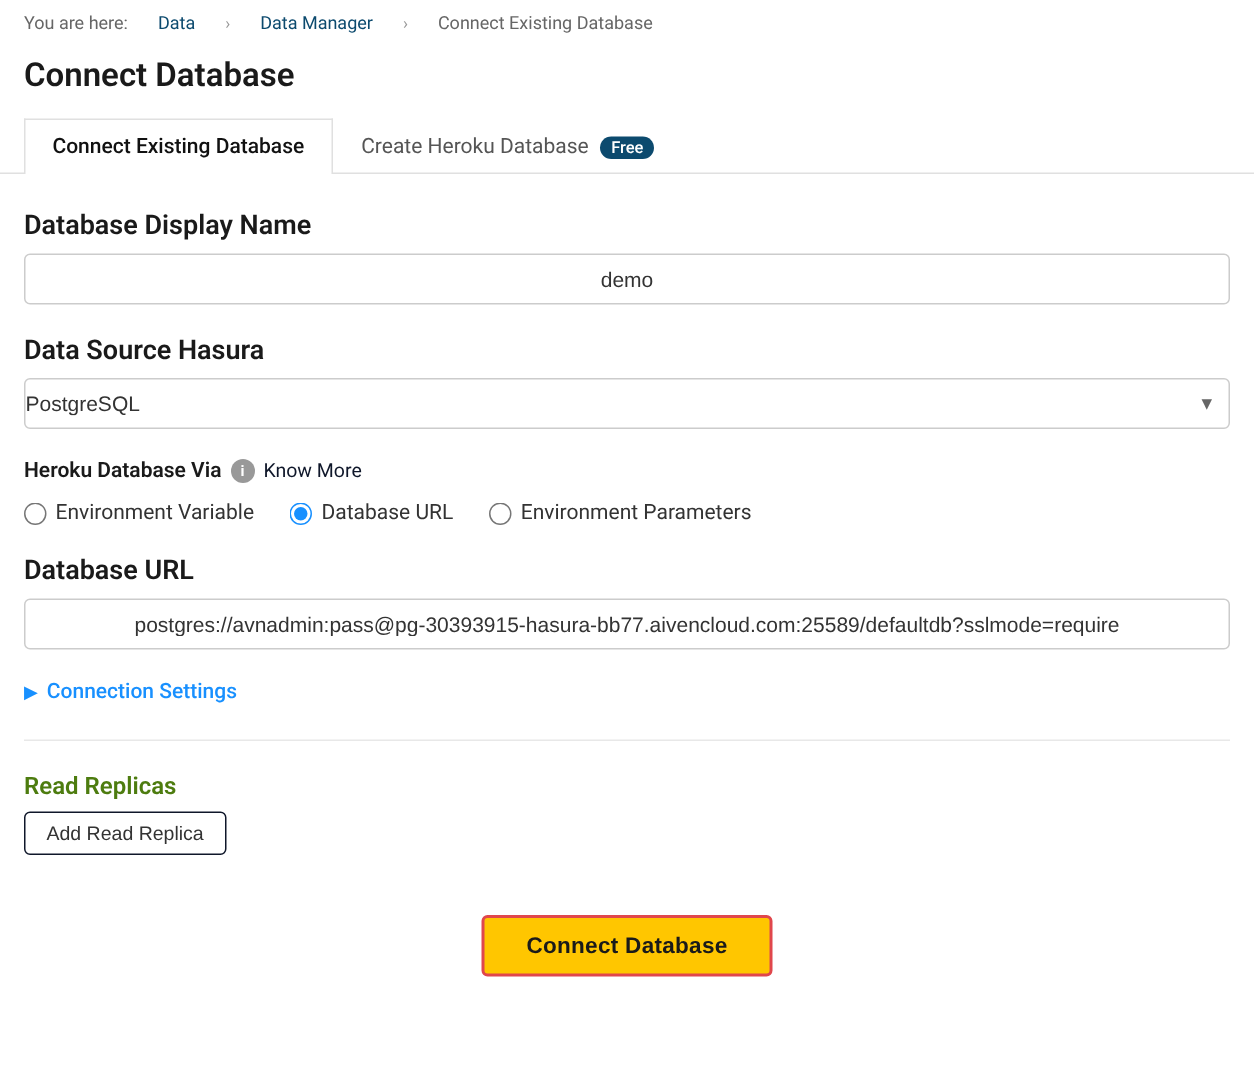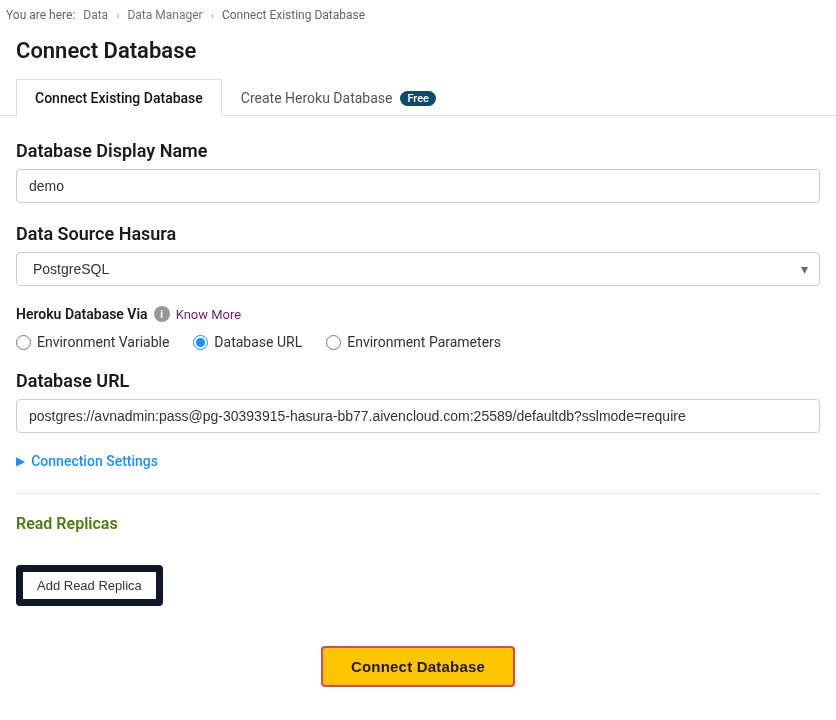--- a/index.html
+++ b/index.html
@@ -7,27 +7,27 @@
       font-family: -apple-system, BlinkMacSystemFont, 'Segoe UI', Roboto, sans-serif;
       font-size: 14px;
       background: #fff;
       color: #333;
       width: 836px;
       min-height: 720px;
     }
     .breadcrumb {
       font-size: 12px;
       color: #666;
-      padding: 8px 6px;
-      display: flex;
-      align-items: center;
-      gap: 8px;
+      padding: 8px 16px;
+      display: flex;
+      align-items: center;
+      gap: 20px;
     }
     .breadcrumb span { color: #666; }
-    .breadcrumb a { color: #737373; text-decoration: none; }
+    .breadcrumb a { color: #0c4a6e; text-decoration: none; }
     .breadcrumb .sep { color: #999; font-size: 11px; }
     .page-title {
       font-size: 22px;
       font-weight: 600;
       padding: 8px 16px 16px;
       color: #1a1a1a;
     }
     .tabs-container {
       border-bottom: 1px solid #e0e0e0;
       padding: 0 16px;
@@ -76,27 +76,28 @@
       color: #1a1a1a;
     }
     .form-input {
       width: 100%;
       padding: 8px 12px;
       border: 1px solid #ccc;
       border-radius: 4px;
       font-size: 14px;
       color: #333;
       outline: none;
+      text-align: center;
     }
     .form-select-wrapper {
       position: relative;
     }
     .form-select {
       width: 100%;
-      padding: 8px 36px 8px 16px;
+      padding: 8px 36px 8px 0;
       border: 1px solid #ccc;
       border-radius: 4px;
       font-size: 14px;
       color: #333;
       background: #fff;
       appearance: none;
       -webkit-appearance: none;
       outline: none;
       cursor: pointer;
     }
@@ -124,21 +125,21 @@
       width: 16px;
       height: 16px;
       border-radius: 50%;
       background: #999;
       color: #fff;
       font-size: 10px;
       font-weight: bold;
       cursor: pointer;
     }
     .know-more {
-      color: #701a75;
+      color: #0f172a;
       text-decoration: none;
       font-size: 13px;
       font-weight: normal;
     }
     .radio-group {
       display: flex;
       gap: 24px;
       align-items: flex-start;
       margin-bottom: 20px;
     }
@@ -184,27 +185,26 @@
       line-height: 1.5;
       margin-bottom: 12px;
       max-width: 500px;
     }
     .read-more-link {
       color: #1890ff;
       text-decoration: none;
     }
     .add-replica-btn {
       padding: 6px 14px;
-      border: 7px solid #0f172a;
+      border: 1px solid #0f172a;
       border-radius: 4px;
       background: #fff;
       font-size: 13px;
       color: #333;
       cursor: pointer;
-      margin-top: 24px;
     }
     .submit-area {
       display: flex;
       justify-content: center;
       padding: 16px 0 24px;
     }
     .connect-db-btn {
       padding: 10px 28px;
       background: #ffc600;
       border: 2px solid #e0474c;

